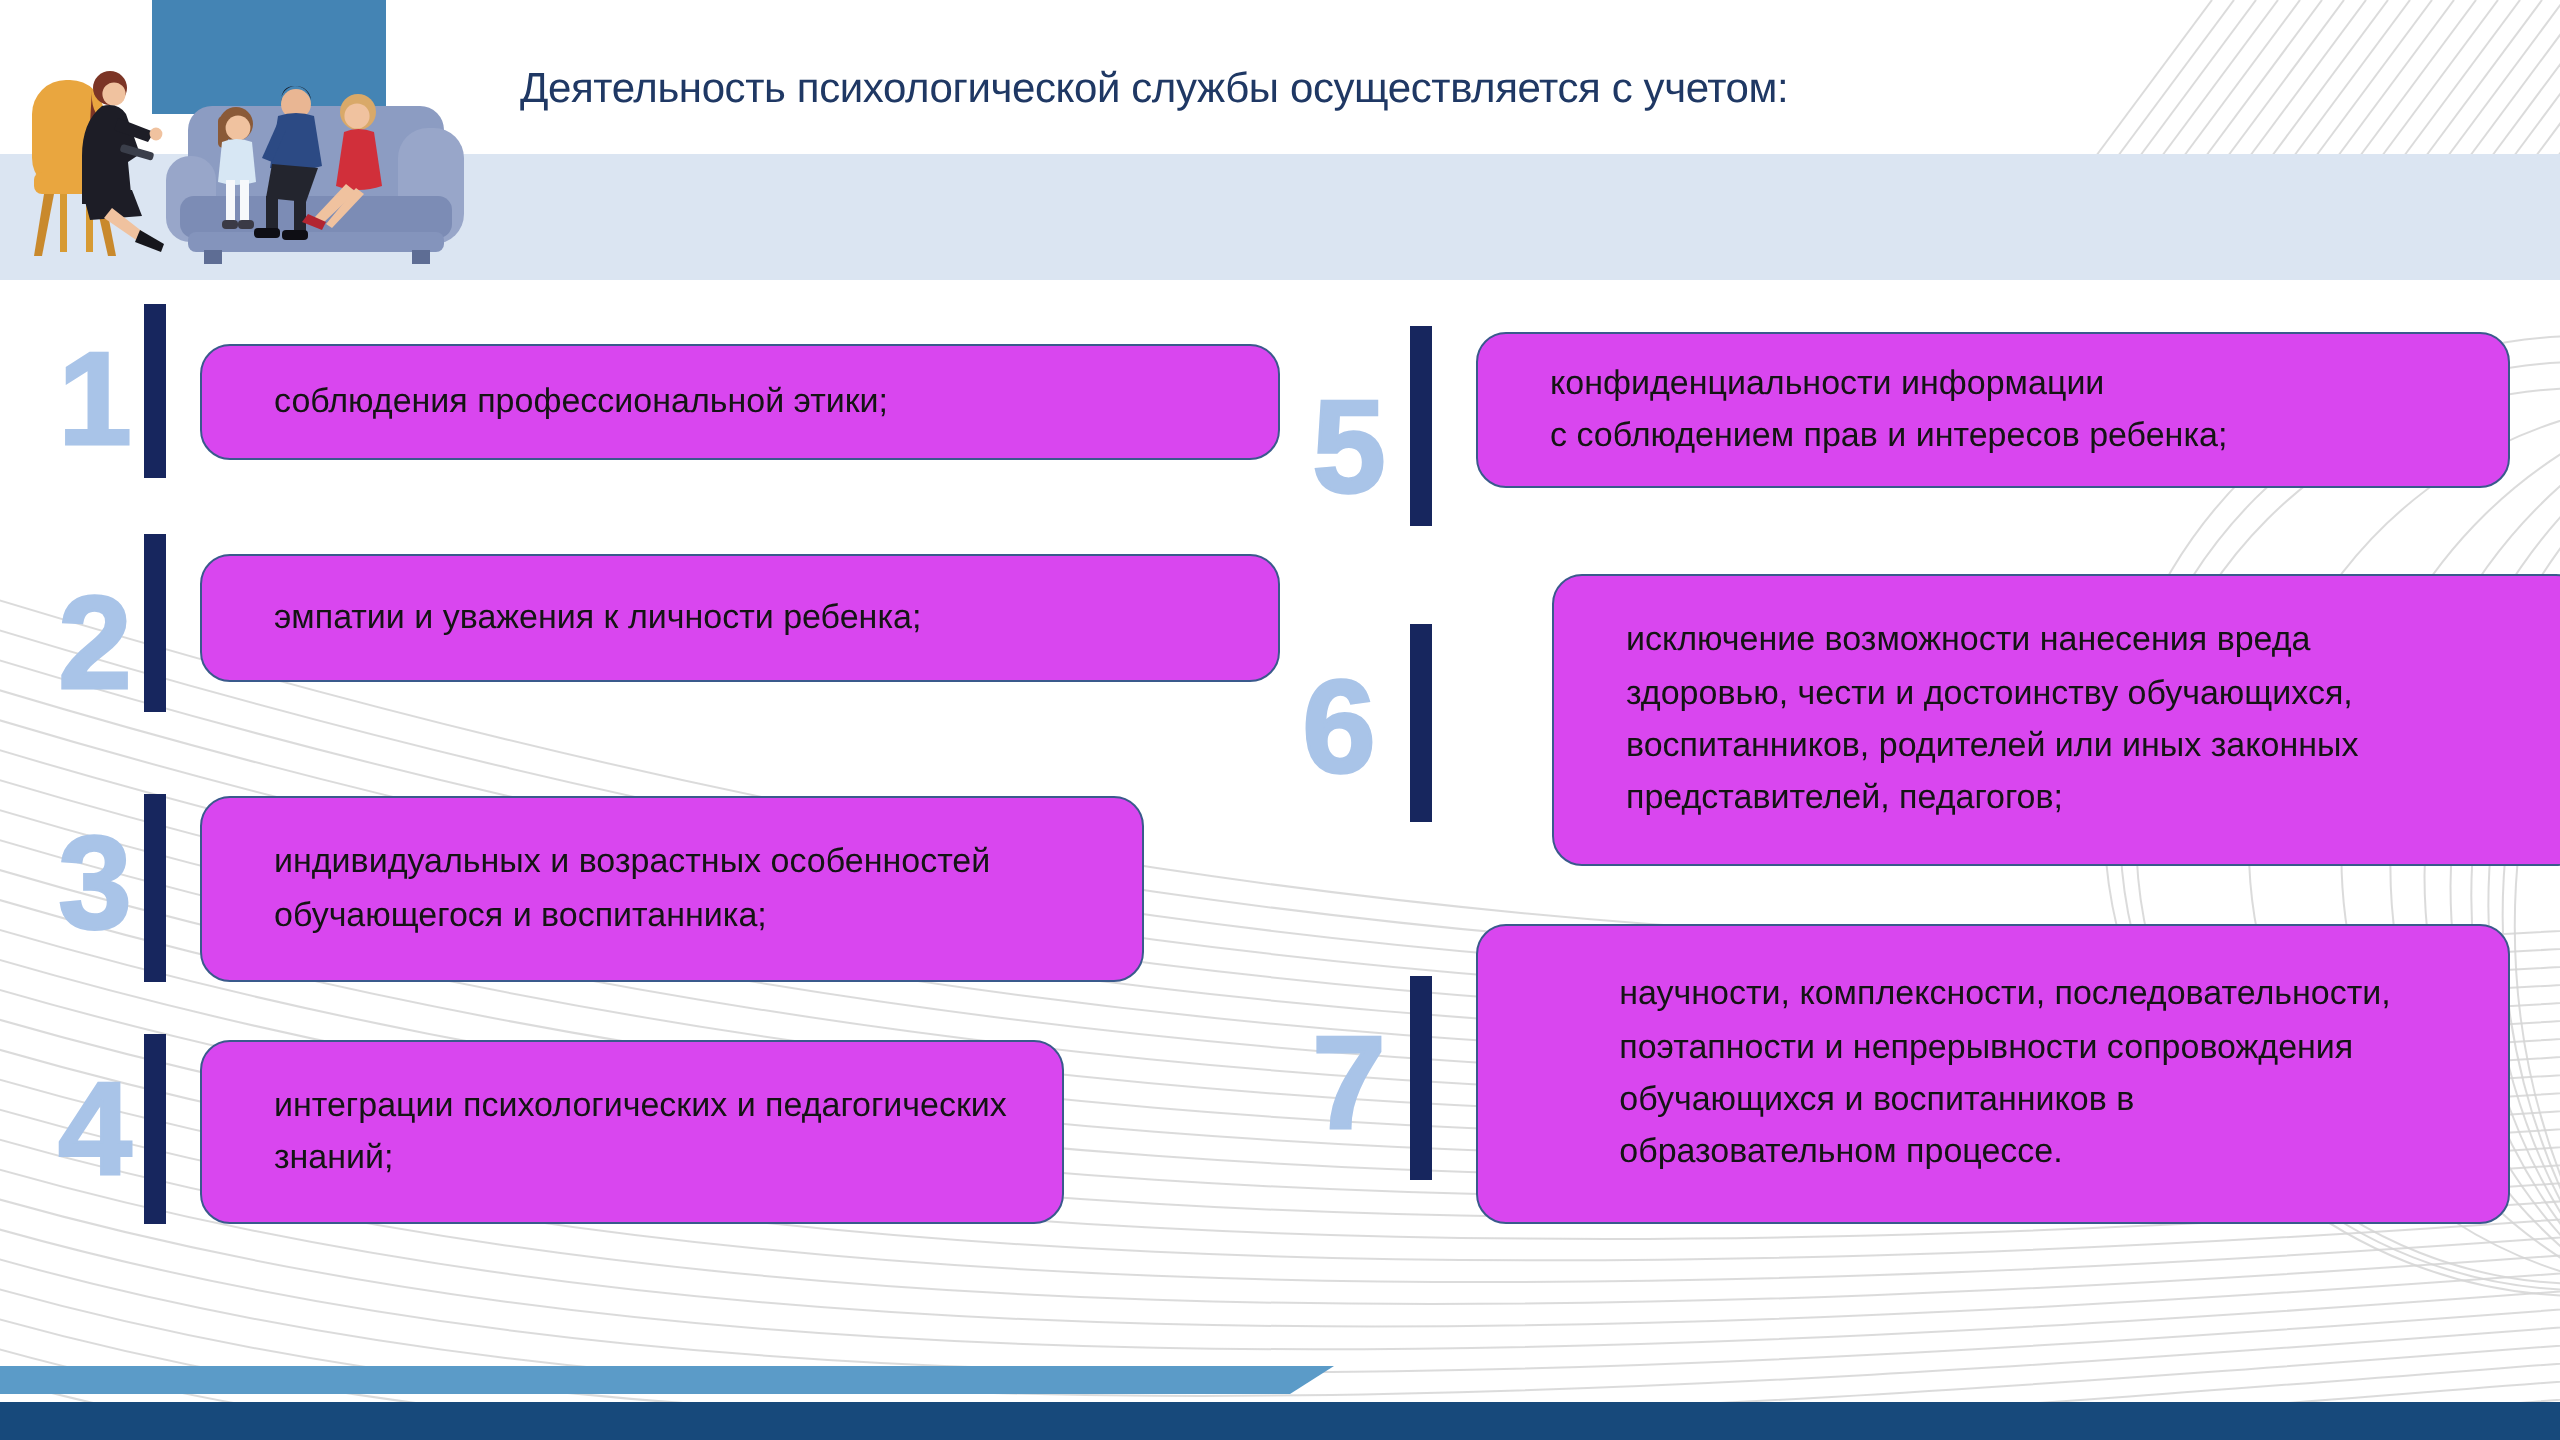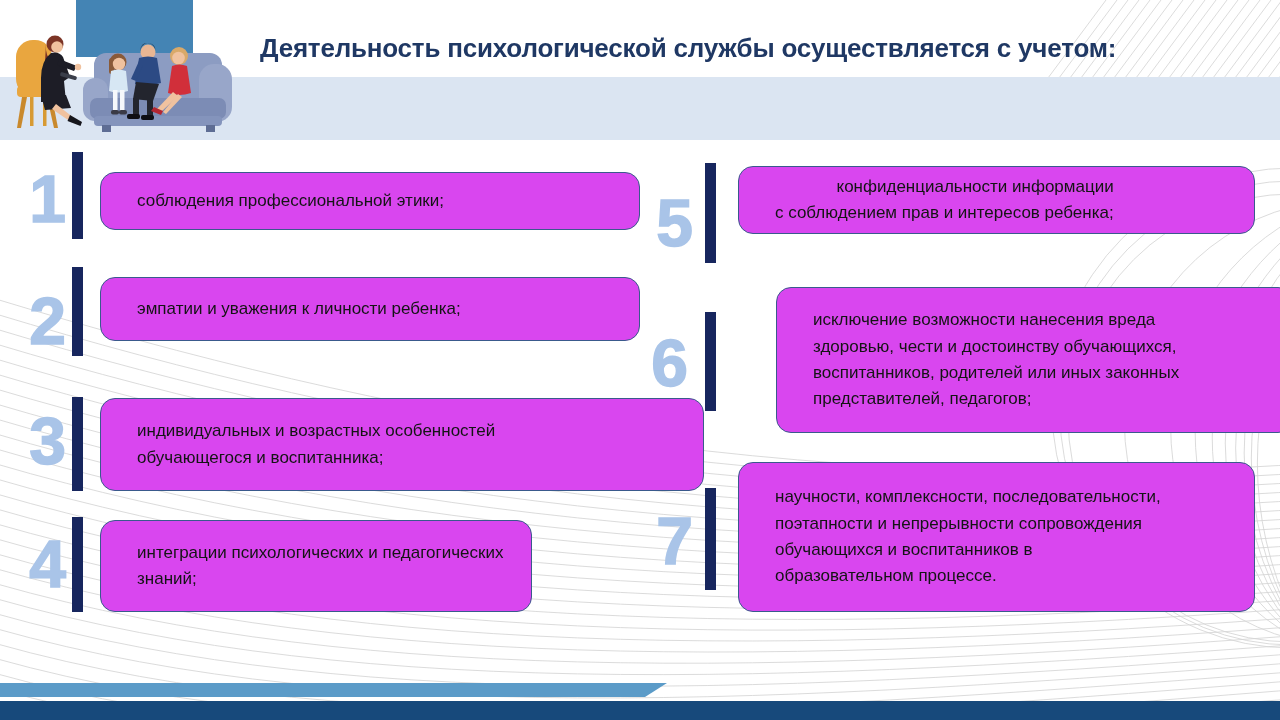--- a/index.html
+++ b/index.html
@@ -8,21 +8,21 @@
     font-family:"Liberation Sans", sans-serif;
   }
   
   #decor{position:absolute;left:0;top:0;width:1280px;height:720px;z-index:0;}
   #decor path{fill:none;stroke:#d5d5d5;stroke-width:1;opacity:.85;}
   
   .band{position:absolute;left:0;top:77px;width:1280px;height:63px;background:#dbe5f2;z-index:1;}
   
   .title{
     position:absolute;left:260px;top:33px;z-index:3;margin:0;
-    font-size:26px;font-weight:bold;color:#1f3864;letter-spacing:-.2px;white-space:nowrap;
+    font-size:21px;font-weight:normal;color:#1f3864;letter-spacing:-.2px;white-space:nowrap;
   }
   
   .illu{position:absolute;left:0;top:0;z-index:2;}
   
   .num{
     position:absolute;z-index:2;width:64px;text-align:center;
     font-size:66px;line-height:1;font-weight:bold;color:#a9c4e8;letter-spacing:-3px;
     -webkit-text-stroke:1.5px #a9c4e8;
   }
   .vbar{position:absolute;z-index:2;width:11px;background:#17265e;}
@@ -192,59 +192,59 @@
     <div class="num" style="left:14px;top:288px;">2</div>
     <div class="vbar" style="left:72px;top:267px;height:89px;"></div>
     <div class="card" style="left:100px;top:277px;width:540px;height:64px;">
       <span>эмпатии и уважения к личности ребенка;</span>
     </div>
   </div>
 
   <div>
     <div class="num" style="left:14px;top:408px;">3</div>
     <div class="vbar" style="left:72px;top:397px;height:94px;"></div>
-    <div class="card" style="left:100px;top:398px;width:604px;height:93px;">
+    <div class="card" style="left:100px;top:398px;width:472px;height:93px;">
       <span>индивидуальных и возрастных особенностей
 обучающегося и воспитанника;</span>
     </div>
   </div>
 
   <div>
     <div class="num" style="left:14px;top:531px;">4</div>
     <div class="vbar" style="left:72px;top:517px;height:95px;"></div>
     <div class="card" style="left:100px;top:520px;width:432px;height:92px;">
       <span>интеграции психологических и педагогических
 знаний;</span>
     </div>
   </div>
 
   <div>
     <div class="num" style="left:641px;top:190px;">5</div>
     <div class="vbar" style="left:705px;top:163px;height:100px;"></div>
-    <div class="card" style="left:738px;top:166px;width:517px;height:68px;text-align:right;">
+    <div class="card" style="left:738px;top:166px;width:517px;height:78px;">
       <span>конфиденциальности информации
 с соблюдением прав и интересов ребенка;</span>
     </div>
   </div>
 
   <div>
     <div class="num" style="left:636px;top:330px;">6</div>
     <div class="vbar" style="left:705px;top:312px;height:99px;"></div>
     <div class="card" style="left:776px;top:287px;width:517px;height:146px;">
       <span>исключение возможности нанесения вреда
 здоровью, чести и достоинству обучающихся,
 воспитанников, родителей или иных законных
 представителей, педагогов;</span>
     </div>
   </div>
 
   <div>
     <div class="num" style="left:641px;top:508px;">7</div>
     <div class="vbar" style="left:705px;top:488px;height:102px;"></div>
-    <div class="card" style="left:738px;top:462px;width:517px;height:150px;">
+    <div class="card" style="left:738px;top:462px;width:517px;height:150px;justify-content:center;">
       <span>научности, комплексности, последовательности,
 поэтапности и непрерывности сопровождения
 обучающихся и воспитанников в
 образовательном процессе.</span>
     </div>
   </div>
 
   <div class="footer-light"></div>
   <div class="footer-navy"></div>
 </div>

